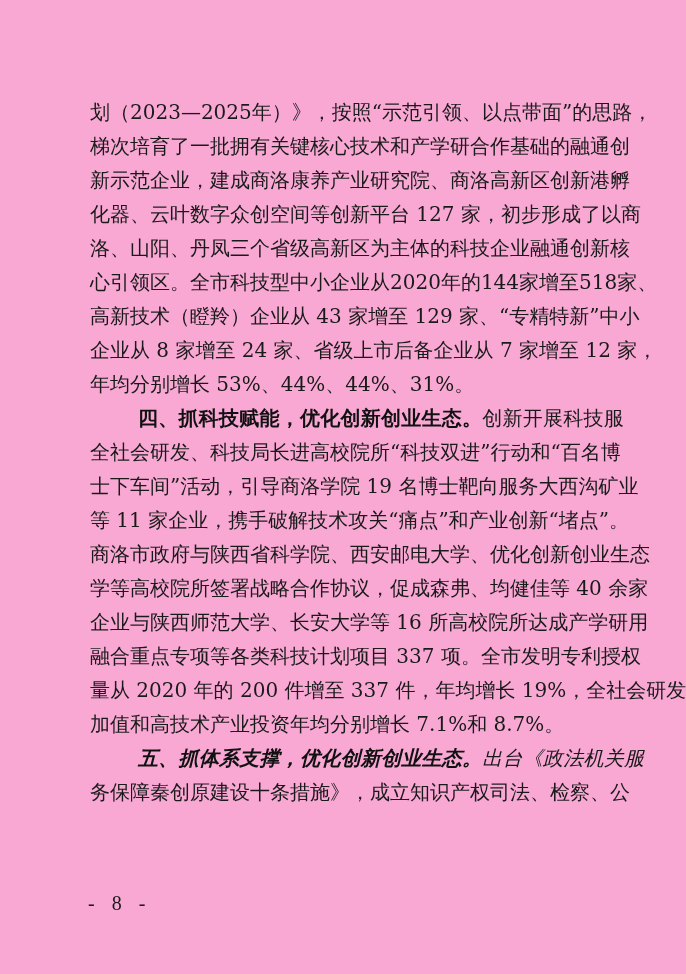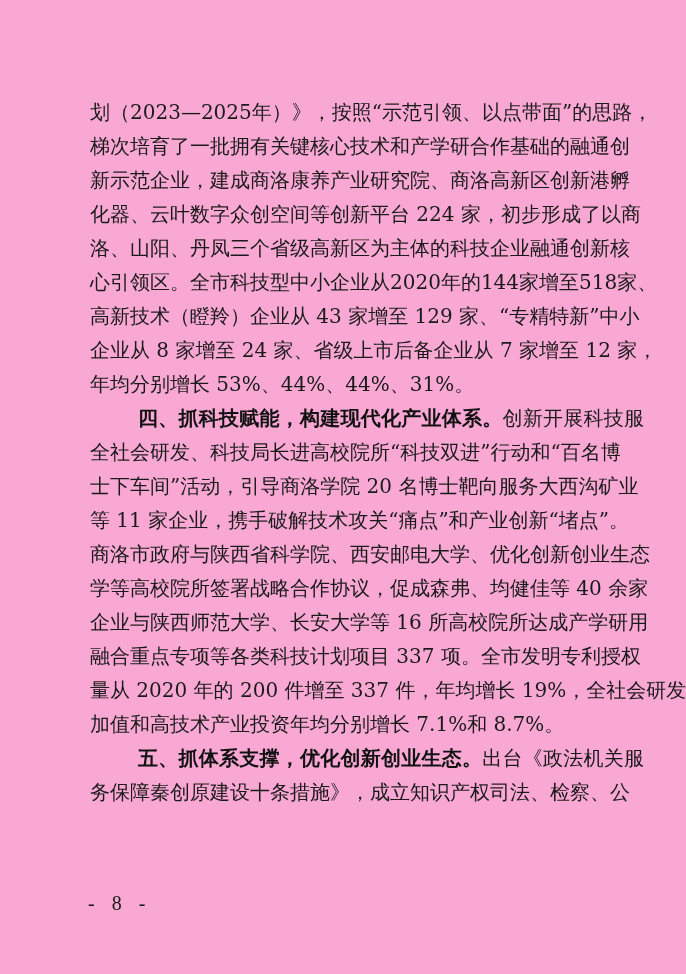--- a/index.html
+++ b/index.html
@@ -32,36 +32,36 @@
 </style>
 </head>
 <body>
 
 <div class="page">
   <div class="text-block">
 
     <span class="line">划（2023—2025年）》，按照“示范引领、以点带面”的思路，</span>
     <span class="line">梯次培育了一批拥有关键核心技术和产学研合作基础的融通创</span>
     <span class="line">新示范企业，建成商洛康养产业研究院、商洛高新区创新港孵</span>
-    <span class="line">化器、云叶数字众创空间等创新平台 224 家，初步形成了以商</span>
+    <span class="line">化器、云叶数字众创空间等创新平台 127 家，初步形成了以商</span>
     <span class="line">洛、山阳、丹凤三个省级高新区为主体的科技企业融通创新核</span>
     <span class="line">心引领区。全市科技型中小企业从2020年的144家增至518家、</span>
     <span class="line">高新技术（瞪羚）企业从 43 家增至 129 家、“专精特新”中小</span>
     <span class="line">企业从 8 家增至 24 家、省级上市后备企业从 7 家增至 12 家，</span>
     <span class="line last">年均分别增长 53%、44%、44%、31%。</span>
 
-    <span class="line indent" style="letter-spacing: 0.25px;"><span class="bold">四、抓科技赋能，构建现代化产业体系。</span><span>创新开展科技服</span></span>
+    <span class="line indent" style="letter-spacing: 0.25px;"><span class="bold">四、抓科技赋能，优化创新创业生态。</span><span>创新开展科技服</span></span>
     <span class="line">全社会研发、科技局长进高校院所“科技双进”行动和“百名博</span>
-    <span class="line">士下车间”活动，引导商洛学院 20 名博士靶向服务大西沟矿业</span>
+    <span class="line">士下车间”活动，引导商洛学院 19 名博士靶向服务大西沟矿业</span>
     <span class="line">等 11 家企业，携手破解技术攻关“痛点”和产业创新“堵点”。</span>
     <span class="line">商洛市政府与陕西省科学院、西安邮电大学、优化创新创业生态</span>
     <span class="line">学等高校院所签署战略合作协议，促成森弗、均健佳等 40 余家</span>
     <span class="line">企业与陕西师范大学、长安大学等 16 所高校院所达成产学研用</span>
     <span class="line">融合重点专项等各类科技计划项目 337 项。全市发明专利授权</span>
     <span class="line">量从 2020 年的 200 件增至 337 件，年均增长 19%，全社会研发</span>
     <span class="line last">加值和高技术产业投资年均分别增长 7.1%和 8.7%。</span>
 
-    <span class="line indent" style="letter-spacing: 0.25px;"><span class="bold">五、抓体系支撑，优化创新创业生态。</span><span>出台《政法机关服</span></span>
+    <span class="line indent" style="letter-spacing: 0.25px; font-style: italic;"><span class="bold">五、抓体系支撑，优化创新创业生态。</span><span>出台《政法机关服</span></span>
     <span class="line">务保障秦创原建设十条措施》，成立知识产权司法、检察、公</span>
   </div>
 
   <div class="page-number">- 8 -</div>
 </div>
 
 </body></html>

